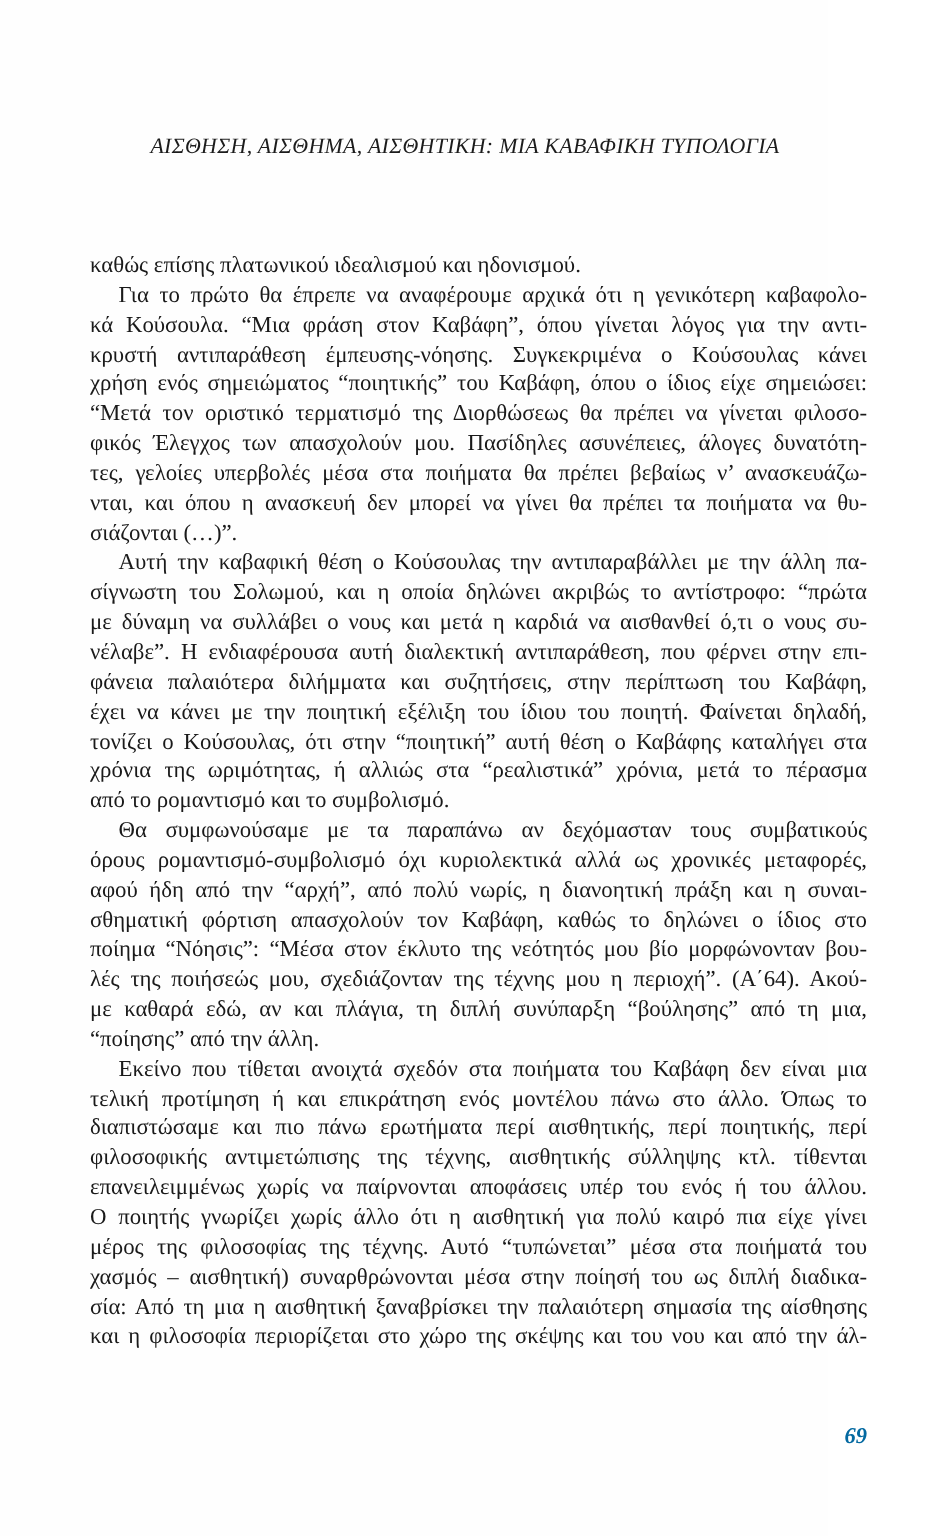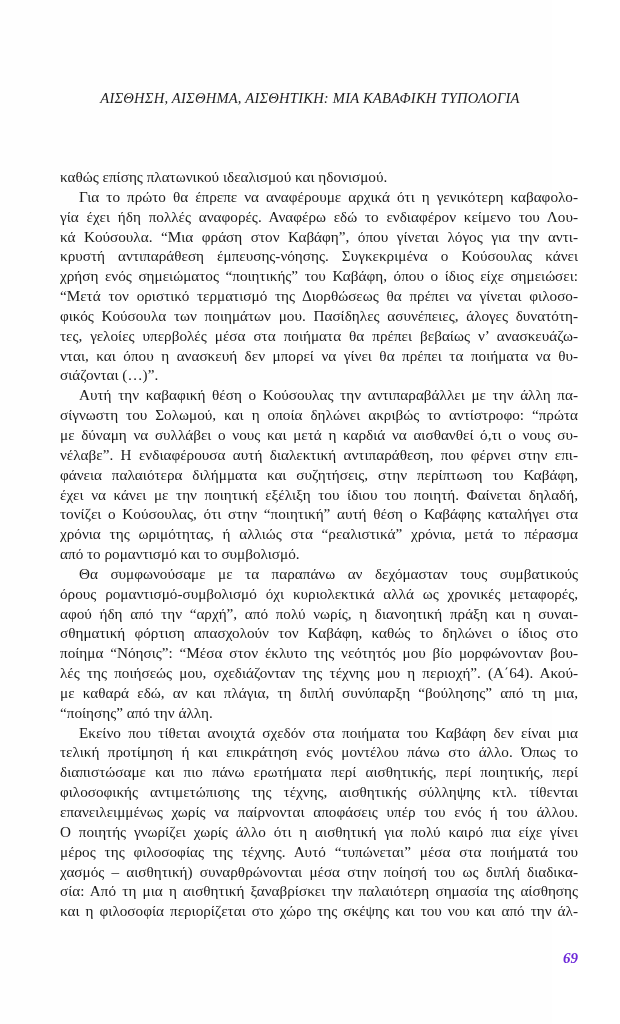--- a/index.html
+++ b/index.html
@@ -7,36 +7,35 @@
          font-family:"Liberation Serif","DejaVu Serif",serif; color:#1a1a1a; }
   .page { position:absolute; left:0; top:0; width:552px; height:1024px; background:#fefefe; }
   .running-head { position:absolute; top:90px; left:60px; width:500px; text-align:center;
                   font-style:italic; font-size:14.6px; letter-spacing:0.2px; color:#1c1c1c; }
   .body-text { position:absolute; top:124px; left:60px; width:518px;margin-top:43px; }
   .line { display:block; height:19.85px; line-height:19.85px; font-size:15.2px;
           text-align:justify; text-align-last:justify; white-space:nowrap; overflow:visible; }
   .line.last { text-align-last:left; }
   .line.indent { padding-left:19px; }
   .page-number { position:absolute; top:950px; left:520px; width:58px; text-align:right;
-                 font-style:italic; font-weight:bold; font-size:15px; color:#6d28d9; }
+                 font-style:italic; font-weight:bold; font-size:15px; color:#0369a1; }
 </style>
 </head>
 <body>
 
 <div class="page">
   <div class="running-head">ΑΙΣΘΗΣΗ, ΑΙΣΘΗΜΑ, ΑΙΣΘΗΤΙΚΗ: ΜΙΑ ΚΑΒΑΦΙΚΗ ΤΥΠΟΛΟΓΙΑ</div>
   <div class="body-text" id="body-text">
       <span class="line last">καθώς επίσης πλατωνικού ιδεαλισμού και ηδονισμού.</span>
       <span class="line indent">Για το πρώτο θα έπρεπε να αναφέρουμε αρχικά ότι η γενικότερη καβαφολο-</span>
-      <span class="line">γία έχει ήδη πολλές αναφορές. Αναφέρω εδώ το ενδιαφέρον κείμενο του Λου-</span>
       <span class="line">κά Κούσουλα. “Μια φράση στον Καβάφη”, όπου γίνεται λόγος για την αντι-</span>
       <span class="line">κρυστή αντιπαράθεση έμπευσης-νόησης. Συγκεκριμένα ο Κούσουλας κάνει</span>
       <span class="line">χρήση ενός σημειώματος “ποιητικής” του Καβάφη, όπου ο ίδιος είχε σημειώσει:</span>
       <span class="line">“Μετά τον οριστικό τερματισμό της Διορθώσεως θα πρέπει να γίνεται φιλοσο-</span>
-      <span class="line">φικός Κούσουλα των ποιημάτων μου. Πασίδηλες ασυνέπειες, άλογες δυνατότη-</span>
+      <span class="line">φικός Έλεγχος των απασχολούν μου. Πασίδηλες ασυνέπειες, άλογες δυνατότη-</span>
       <span class="line">τες, γελοίες υπερβολές μέσα στα ποιήματα θα πρέπει βεβαίως ν’ ανασκευάζω-</span>
       <span class="line">νται, και όπου η ανασκευή δεν μπορεί να γίνει θα πρέπει τα ποιήματα να θυ-</span>
       <span class="line last">σιάζονται (…)”.</span>
       <span class="line indent">Αυτή την καβαφική θέση ο Κούσουλας την αντιπαραβάλλει με την άλλη πα-</span>
       <span class="line">σίγνωστη του Σολωμού, και η οποία δηλώνει ακριβώς το αντίστροφο: “πρώτα</span>
       <span class="line">με δύναμη να συλλάβει ο νους και μετά η καρδιά να αισθανθεί ό,τι ο νους συ-</span>
       <span class="line">νέλαβε”. Η ενδιαφέρουσα αυτή διαλεκτική αντιπαράθεση, που φέρνει στην επι-</span>
       <span class="line">φάνεια παλαιότερα διλήμματα και συζητήσεις, στην περίπτωση του Καβάφη,</span>
       <span class="line">έχει να κάνει με την ποιητική εξέλιξη του ίδιου του ποιητή. Φαίνεται δηλαδή,</span>
       <span class="line">τονίζει ο Κούσουλας, ότι στην “ποιητική” αυτή θέση ο Καβάφης καταλήγει στα</span>

